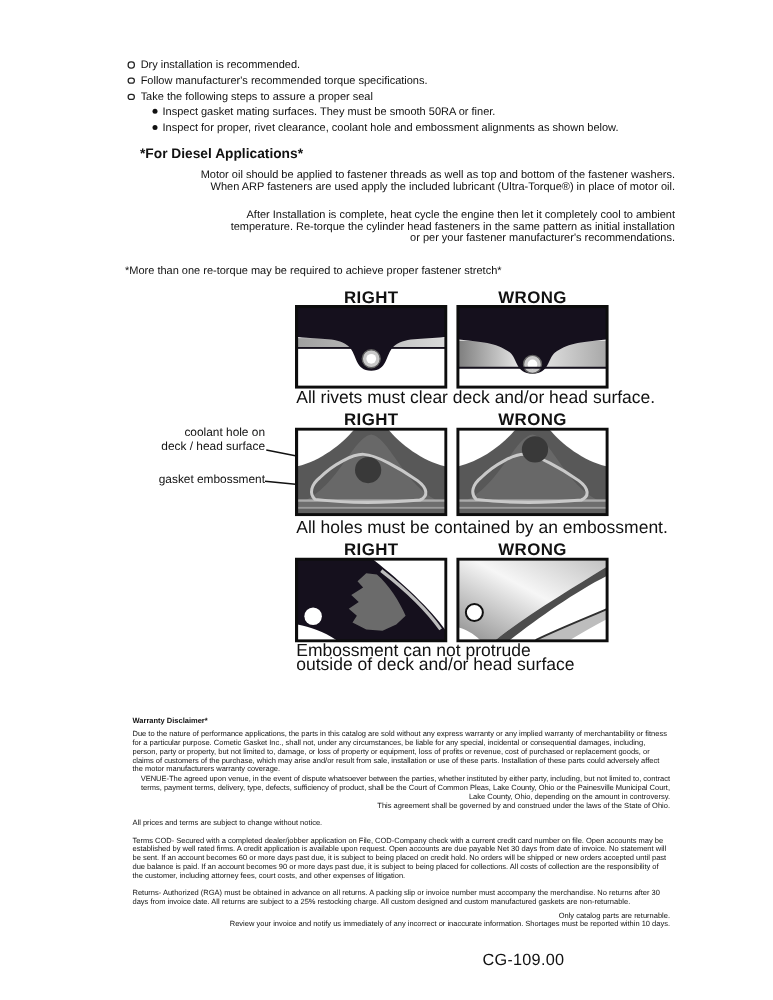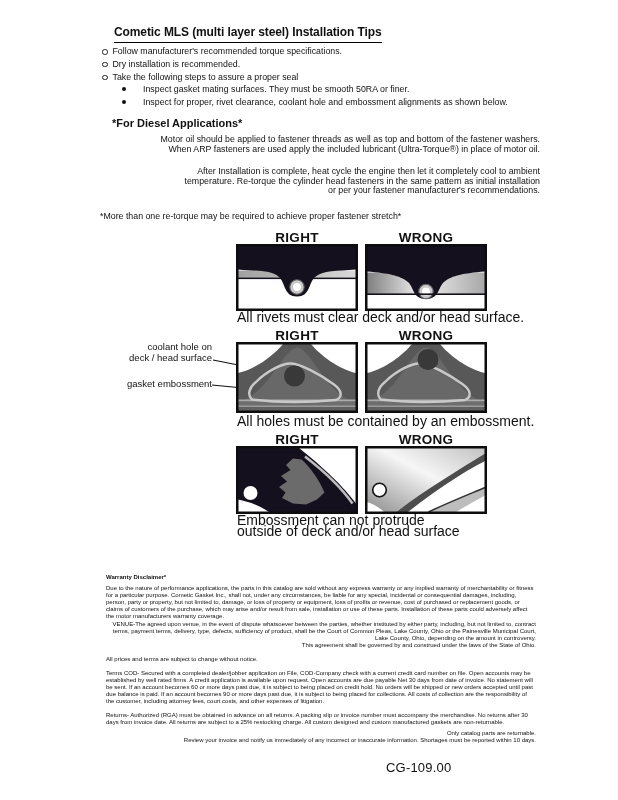--- a/index.html
+++ b/index.html
@@ -6,21 +6,21 @@
   .page{position:relative;width:618px;height:800px;background:#ffffff;overflow:hidden;
         font-family:"Liberation Sans","DejaVu Sans",sans-serif;color:#111;}
   .abs{position:absolute;margin:0;}
   .pre{white-space:pre-line;text-align:right;}
 
   .title{left:114px;top:25px;font-size:12px;font-weight:bold;letter-spacing:-0.1px;
          border-bottom:1.5px solid #000;padding-bottom:2.5px;}
 
   .tips{left:102px;top:45px;width:430px;font-size:8.8px;line-height:12.8px;}
   .tip{display:flex;align-items:flex-start;}
-  .tip.sub{padding-left:20px;gap:13px;}
+  .tip.sub{padding-left:20px;}
   .m1{width:3.5px;height:3.5px;border:1px solid #222;border-radius:50%;margin:4px 5px 0 0;flex:none;}
   .m2{width:4px;height:4px;background:#111;border-radius:50%;margin:4px 4px 0 0;flex:none;}
 
   .h2{left:112px;top:117px;font-size:11px;font-weight:bold;}
   .body{font-size:8.8px;line-height:9.5px;width:440px;}
   .p1{left:100px;top:135px;}
   .p2{left:100px;top:167px;}
   .note{left:100px;top:212px;}
 
   .dlabel{width:122px;text-align:center;font-size:13.5px;font-weight:bold;letter-spacing:0.3px;}
@@ -57,30 +57,29 @@
           <stop offset="1" stop-color="#a8a8a8"></stop>
       </linearGradient>
       <linearGradient id="gBand" x1="0" y1="1" x2="1" y2="0">
         <stop offset="0" stop-color="#8e8e8e"></stop>
           <stop offset="0.55" stop-color="#f6f6f6"></stop>
           <stop offset="1" stop-color="#c2c2c2"></stop>
       </linearGradient>
     </defs>
   </svg>
 
-  <div class="abs title">Cometic MLS (multi layer steel) Installation Tips</div>
 
   <div class="abs tips">
     <div class="tip">
         <span class="m1"></span>
-        <span>Follow manufacturer's recommended torque specifications.</span>
+        <span>Dry installation is recommended.</span>
       </div>
     <div class="tip">
         <span class="m1"></span>
-        <span>Dry installation is recommended.</span>
+        <span>Follow manufacturer's recommended torque specifications.</span>
       </div>
     <div class="tip">
         <span class="m1"></span>
         <span>Take the following steps to assure a proper seal</span>
       </div>
     <div class="tip sub">
         <span class="m2"></span>
         <span>Inspect gasket mating surfaces. They must be smooth 50RA or finer.</span>
       </div>
     <div class="tip sub">

